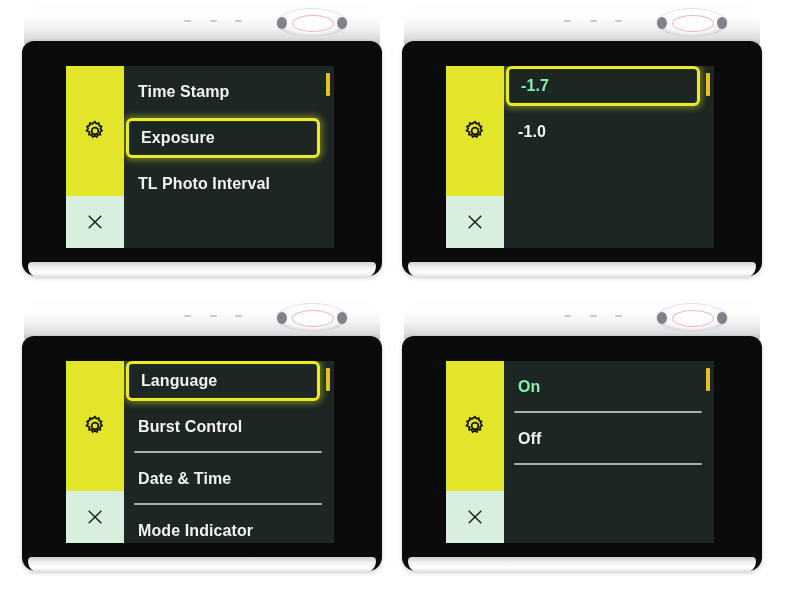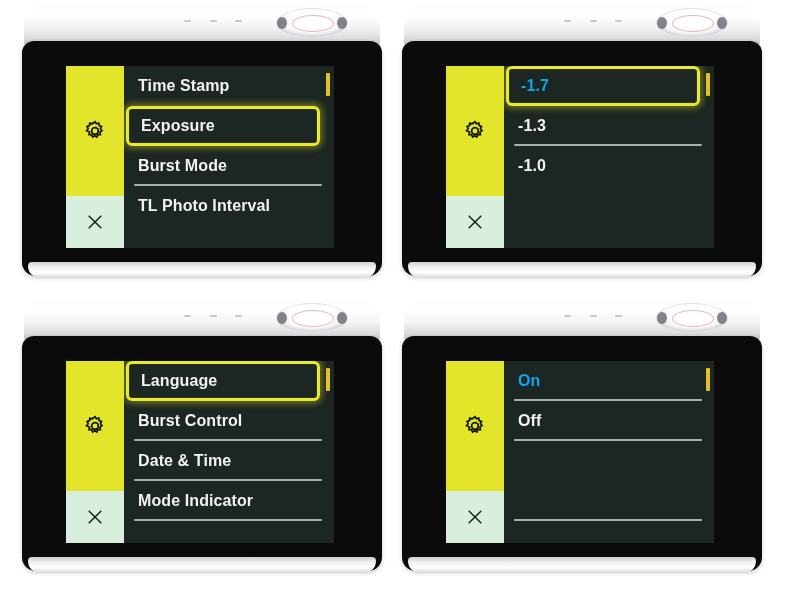--- a/index.html
+++ b/index.html
@@ -202,34 +202,34 @@
     padding: 0;
   }
   .rows {
     position: absolute;
     left: 0;
     right: 0;
     top: 0;
   }
   .row {
     position: relative;
-    height: 40px;
+    height: 52px;
     display: flex;
     align-items: center;
     padding-left: 14px;
     box-sizing: border-box;
   }
   .row .label {
     font-size: 16px;
     font-weight: bold;
     color: #f2f2f2;
     letter-spacing: .1px;
     white-space: nowrap;
   }
-  .row.val-hl .label { color: #0ea5e9; }
+  .row.val-hl .label { color: #86efac; }
 
   
   .row.sep::after {
     content: "";
     position: absolute;
     left: 10px;
     right: 12px;
     bottom: 0;
     height: 2px;
     background: #a9b0ad;
@@ -298,23 +298,20 @@
         </div>
       </div>
       <div class="menu">
         <div class="rows">
           <div class="row">
             <span class="label">Time Stamp</span>
           </div>
           <div class="row selected">
             <span class="label">Exposure</span>
           </div>
-          <div class="row sep">
-            <span class="label">Burst Mode</span>
-          </div>
           <div class="row">
             <span class="label">TL Photo Interval</span>
           </div>
         </div>
         <div class="scroll-thumb"></div>
       </div>
     </div>
   </div>
 
   <div class="camera cam-tr">
@@ -348,23 +345,20 @@
             <line x1="5" y1="5" x2="19" y2="19"></line>
               <line x1="19" y1="5" x2="5" y2="19"></line>
           </svg>
         </div>
       </div>
       <div class="menu">
         <div class="rows">
           <div class="row selected val-hl">
             <span class="label">-1.7</span>
           </div>
-          <div class="row sep">
-            <span class="label">-1.3</span>
-          </div>
           <div class="row">
             <span class="label">-1.0</span>
           </div>
         </div>
         <div class="scroll-thumb"></div>
       </div>
     </div>
   </div>
 
   <div class="camera cam-bl">

